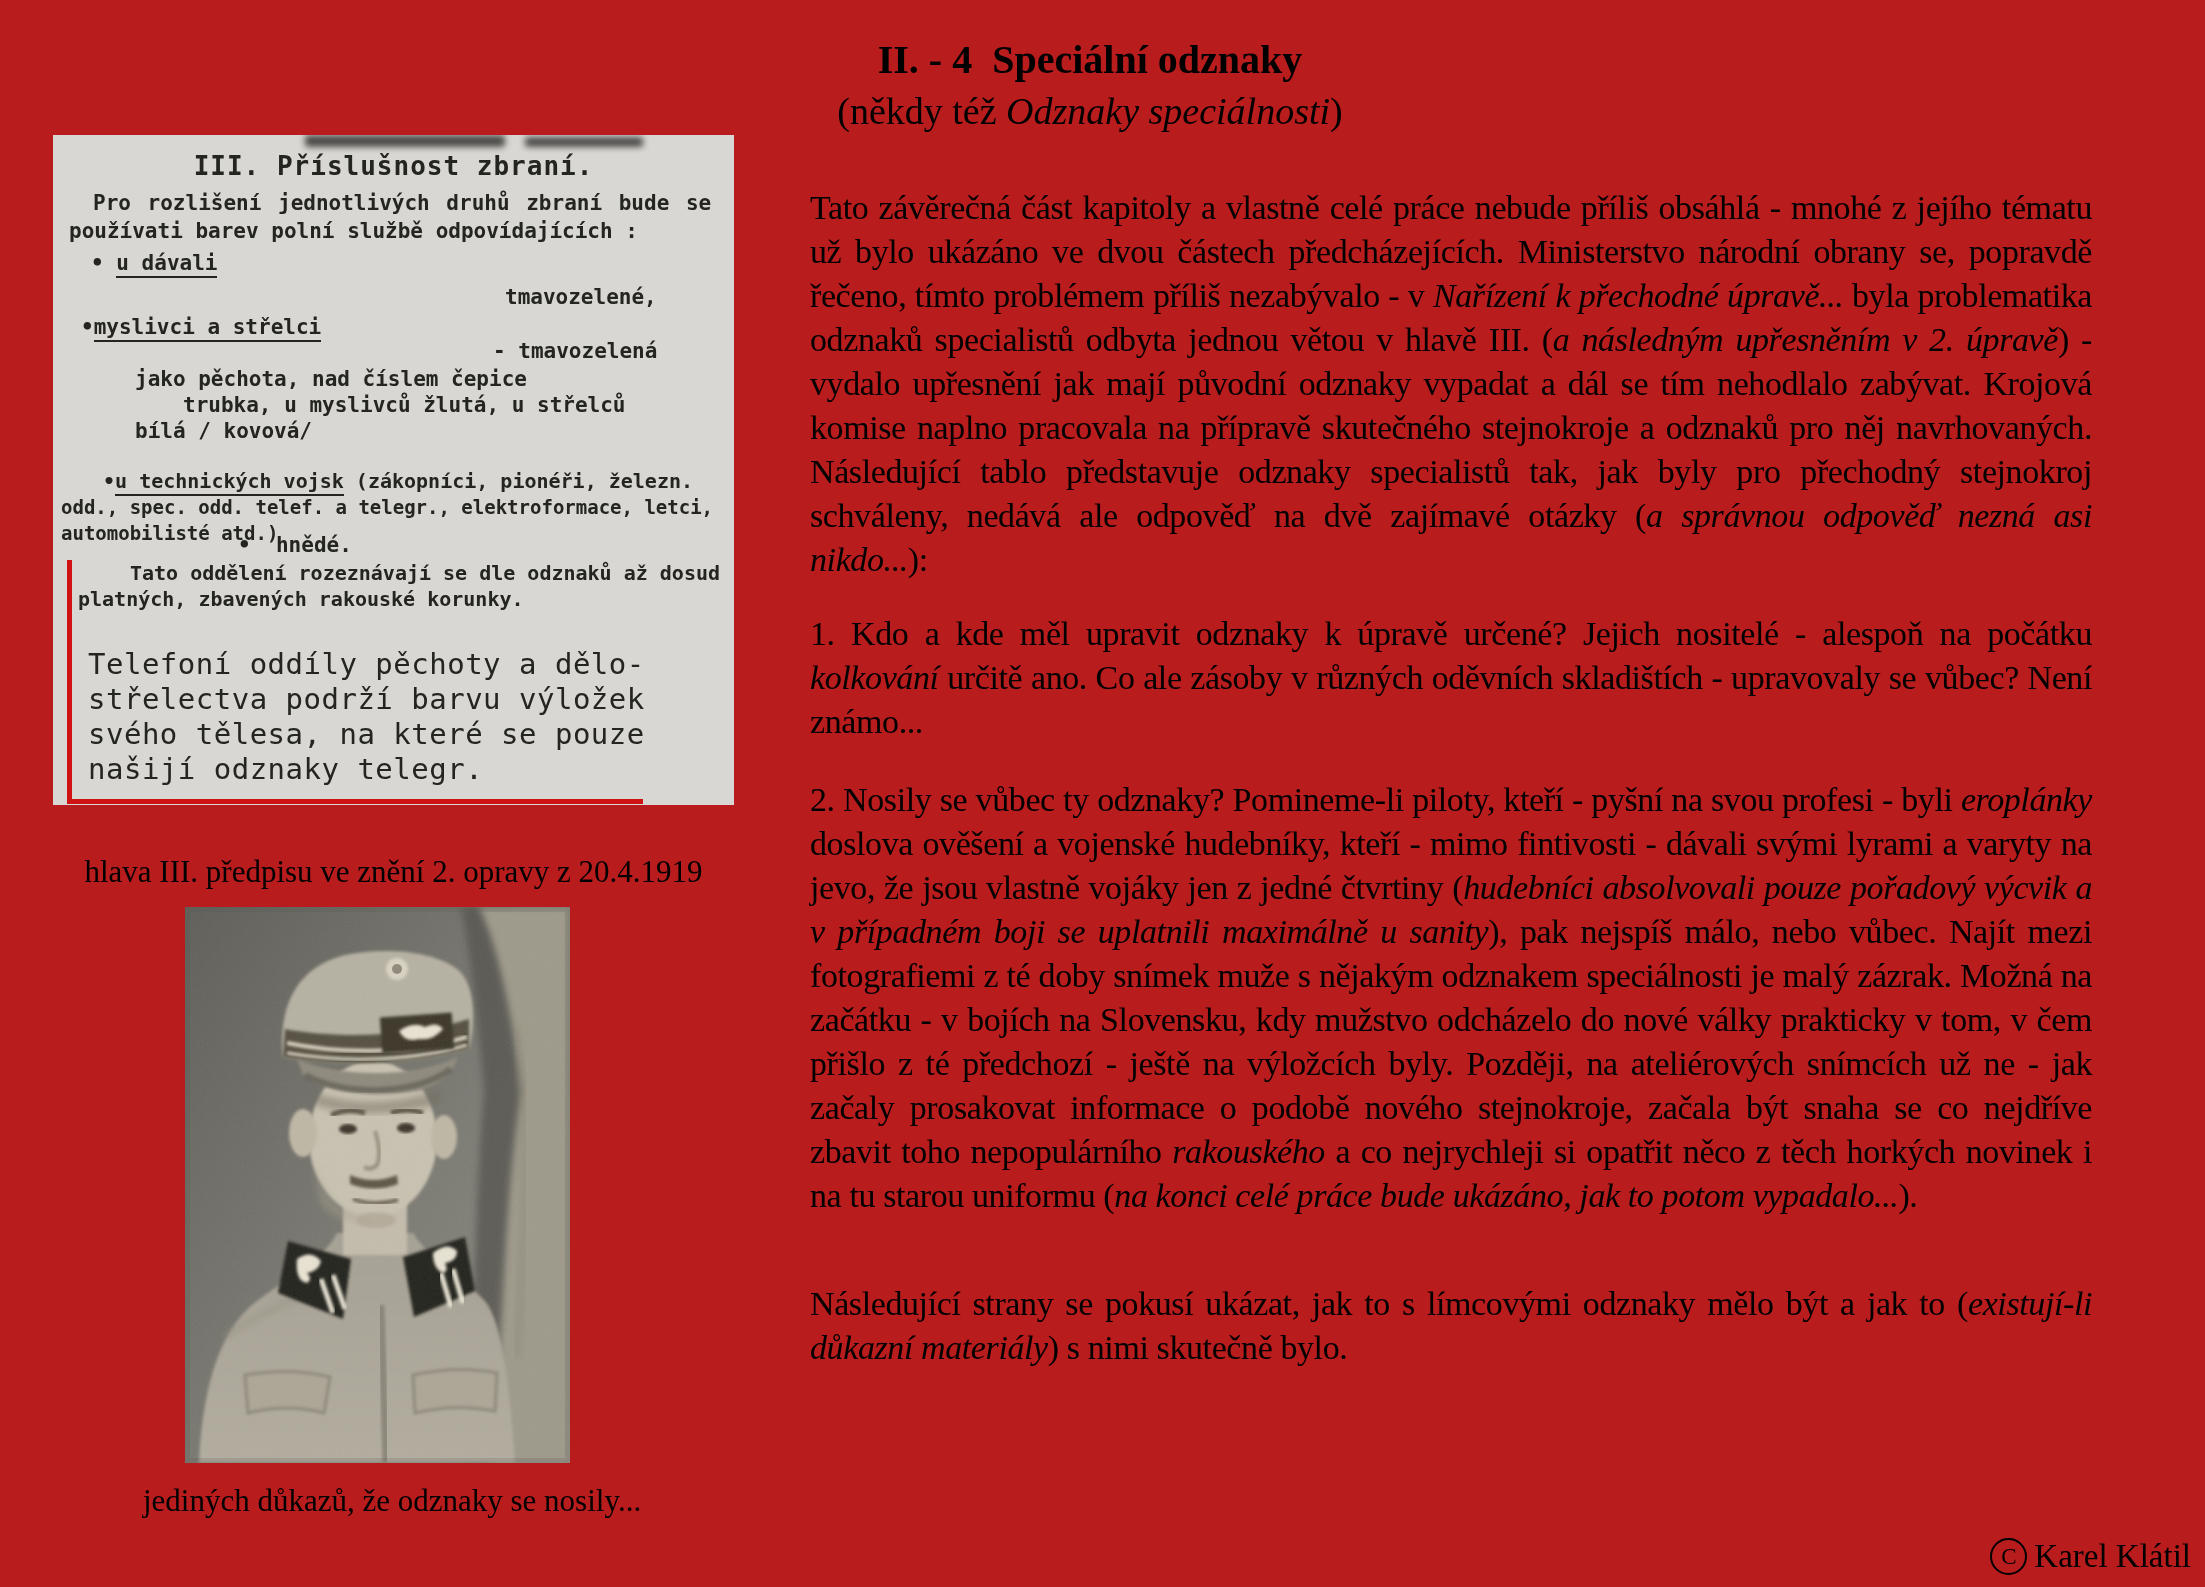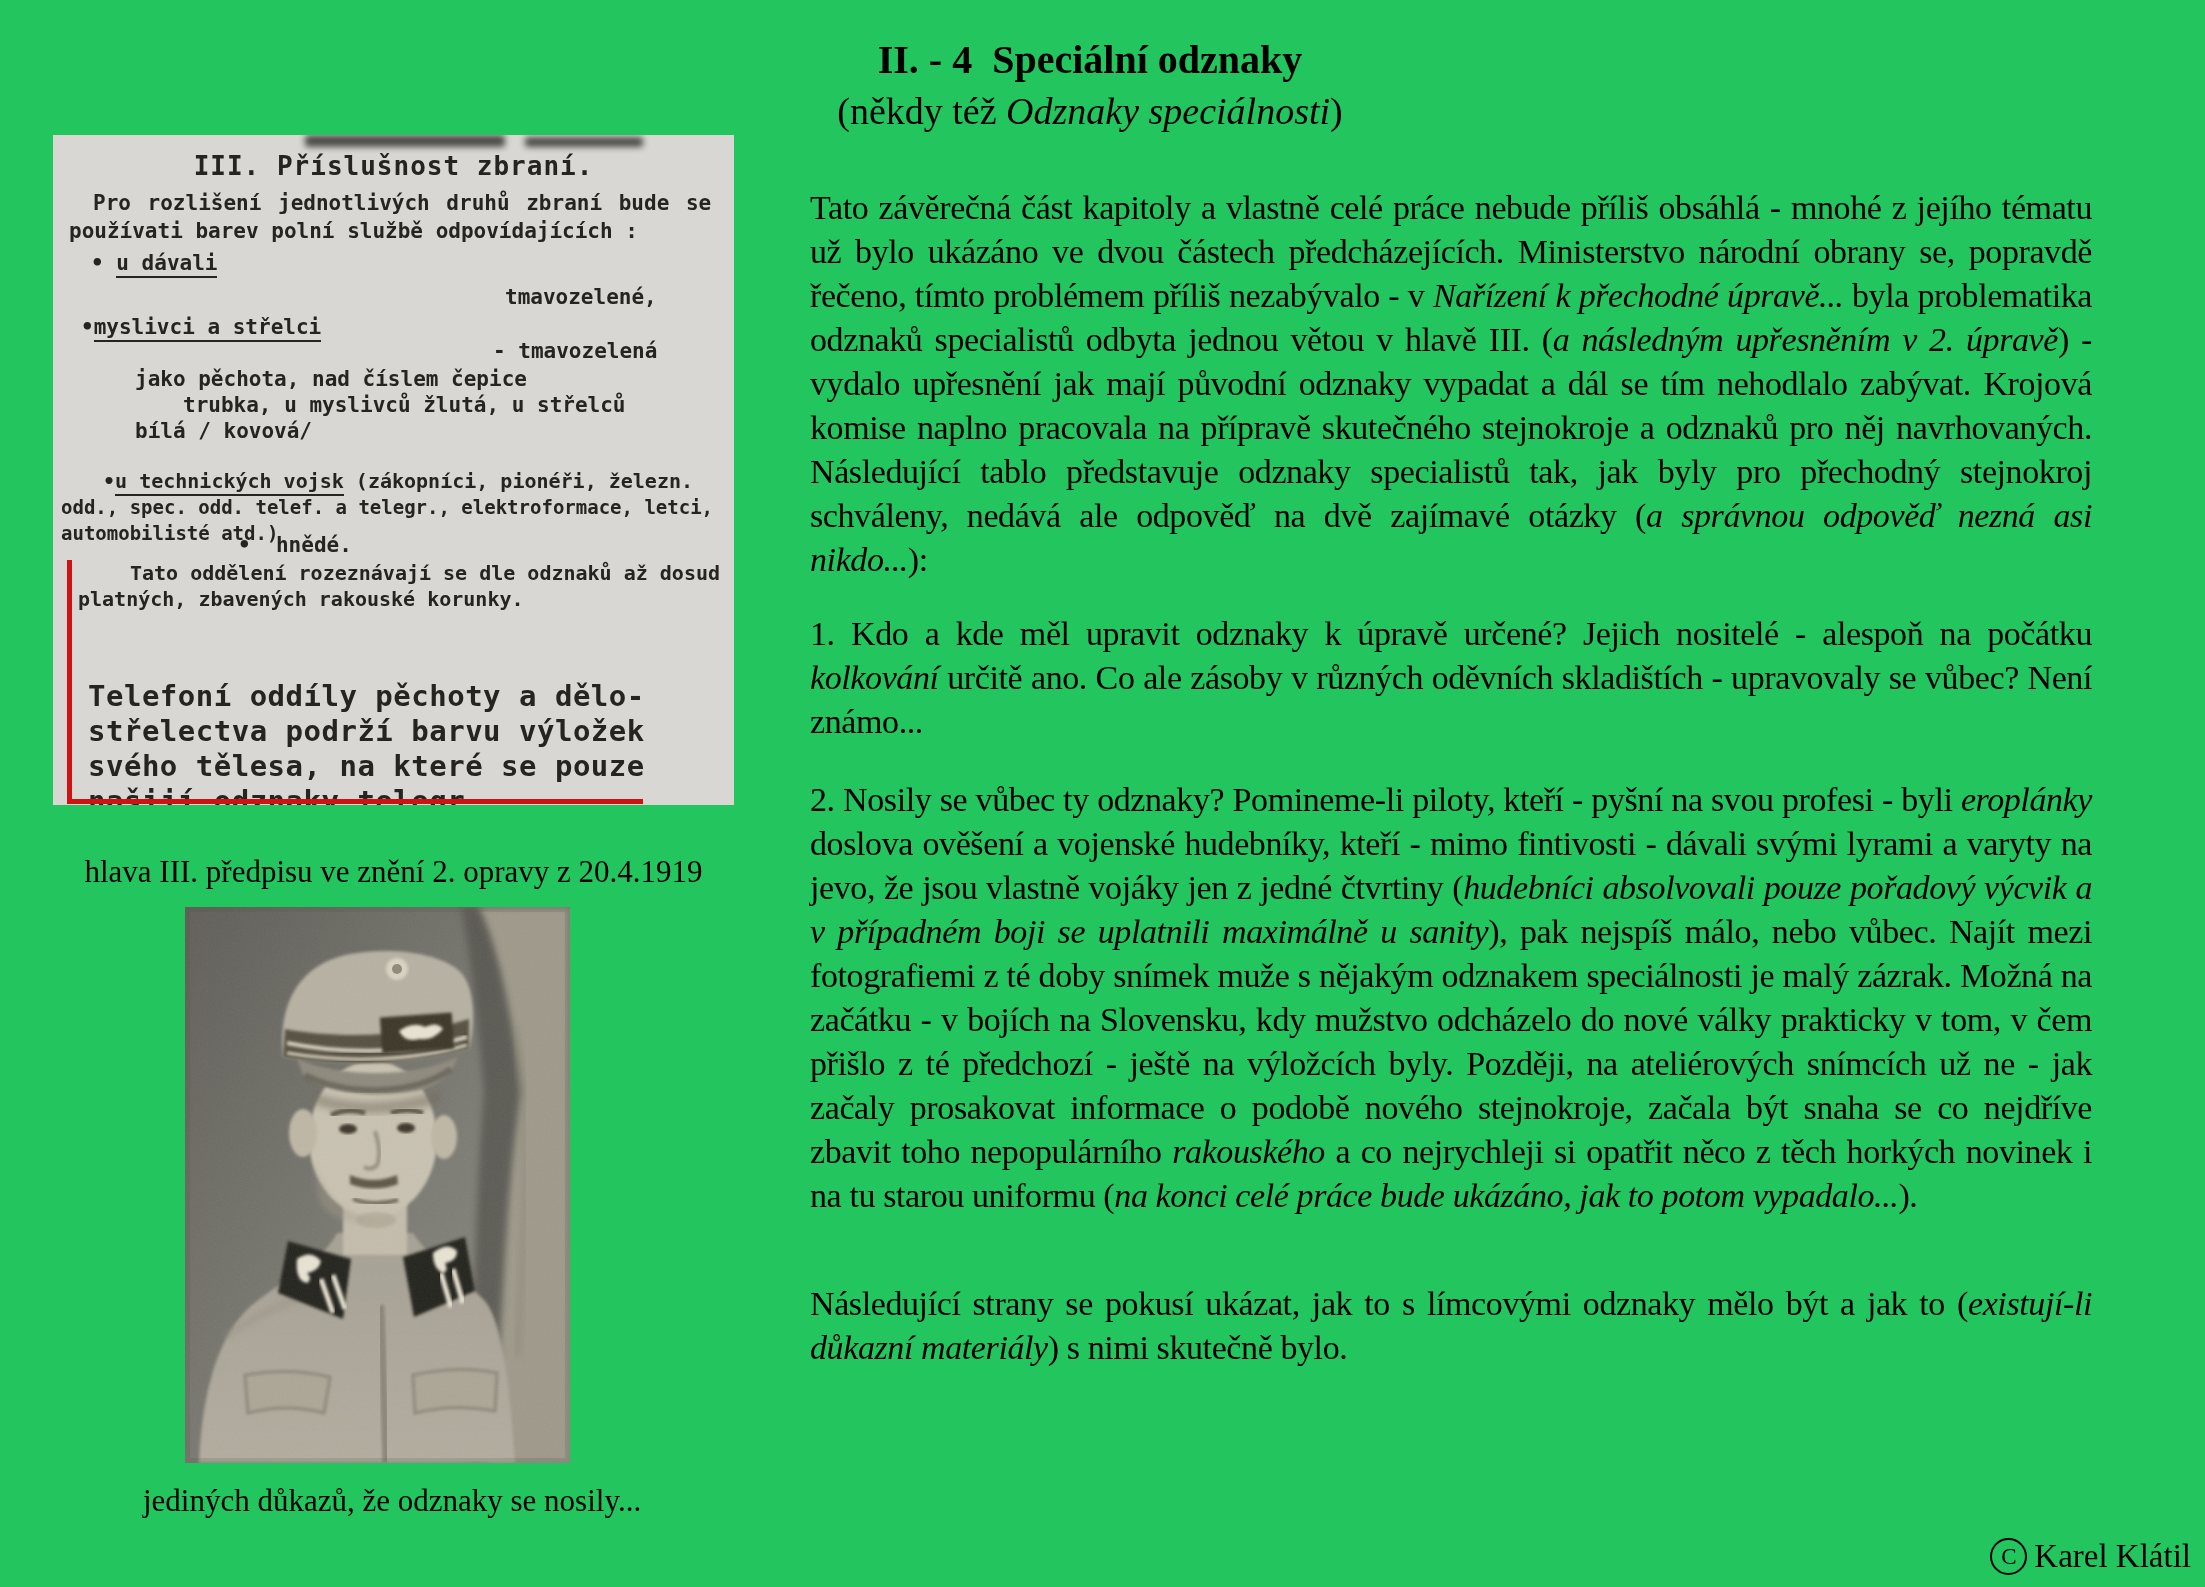--- a/index.html
+++ b/index.html
@@ -1,17 +1,17 @@
 <!DOCTYPE html>
 <html style="--annotation-red: #cf1312;"><head>
 <meta charset="utf-8">
 <style>
   html,body{margin:0;padding:0;}
   .page{
-    position:relative; width:2205px; height:1587px; background:#22c55e;
+    position:relative; width:2205px; height:1587px; background:#b91c1c;
     font-family:"Liberation Serif", serif; color:#000; overflow:hidden;
   }
   
   .title-block{position:absolute; left:690px; top:36px; width:800px; text-align:center;}
   .title-main{font-size:40px; font-weight:bold; white-space:pre-wrap;}
   .title-sub{font-size:38px; margin-top:6px;}
   
   .body-col{
     position:absolute; left:810px; top:186px; width:1282px;
     font-size:34px; line-height:44px; text-align:justify;
@@ -26,21 +26,21 @@
     position:absolute; left:53px; top:135px; width:681px; height:670px;
     background:#d8d7d3; overflow:hidden;
     font-family:"DejaVu Sans Mono", monospace; color:#242420;
   }
   .s-line{position:absolute; font-size:21px; font-weight:bold; white-space:nowrap;}
   .s-head{font-size:26px; letter-spacing:1px; width:100%; text-align:center;}
   .u{border-bottom:2px solid #242420; padding-bottom:1px;}
   .smudge{position:absolute; background:#1e1e1c; filter:blur(3px); opacity:.75; border-radius:3px;}
   .red-v{position:absolute; left:14px; top:425px; width:5px; height:243px; background:var(--annotation-red,#cf1312);}
   .red-h{position:absolute; left:14px; top:664px; width:576px; height:5px; background:var(--annotation-red,#cf1312);}
-  .tele{position:absolute; left:35px; top:544px; font-size:29px; line-height:35px; font-weight:bold; letter-spacing:0.5px;}
+  .tele{position:absolute; left:35px; top:512px; font-size:29px; line-height:35px; font-weight:normal; letter-spacing:0.5px;}
   .scan-caption{position:absolute; left:53px; top:854px; width:681px; text-align:center; font-size:31px;}
   
   .photo{position:absolute; left:185px; top:907px; width:385px; height:556px;}
   .photo svg{display:block; width:100%; height:100%;}
   .photo-caption{position:absolute; left:143px; top:1478px; font-size:31px; line-height:45px;}
   
   .copyright{position:absolute; right:14px; top:1538px; font-size:33px; display:flex; align-items:center; gap:7px;}
   .c-circle{display:inline-flex; align-items:center; justify-content:center;
     width:33px; height:33px; border:2px solid #000; border-radius:50%; font-size:23px; line-height:1;}
 </style>

